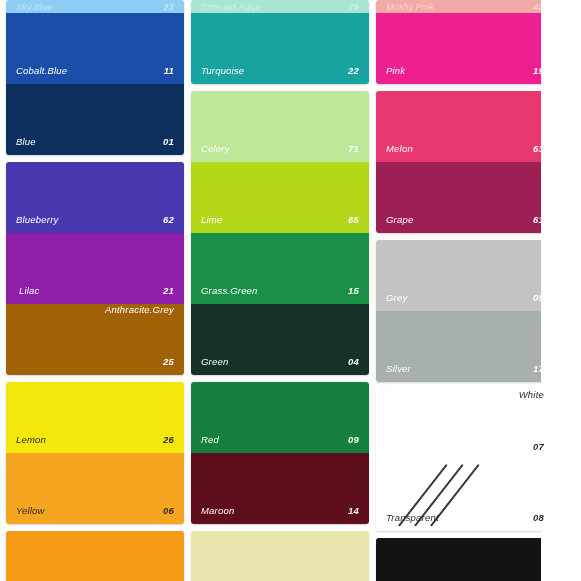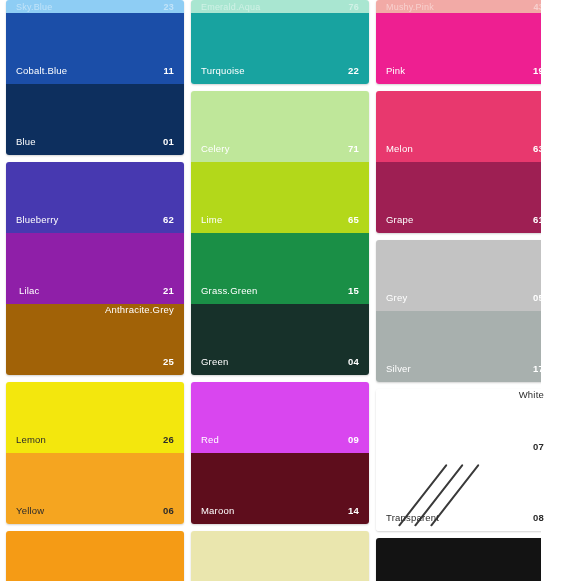--- a/index.html
+++ b/index.html
@@ -57,20 +57,21 @@
     overflow: hidden;
   }
 
   .swatch .label,
   .swatch .code {
     position: relative;
     z-index: 2;
     font-size: 9.5px;
     letter-spacing: 0.2px;
     white-space: nowrap;
+    font-style: italic;
   }
   .swatch .label { font-weight: 400; }
   .swatch .code  { font-weight: 700; }
 
   .light-text .label, .light-text .code { color: #ffffff; }
   .dark-text  .label, .dark-text  .code { color: #2b2b2b; }
 
   
   .cropped {
     height: 13px;
@@ -182,21 +183,21 @@
           <div class="swatch light-text" style="background: rgb(26, 143, 70);">
             <span class="label">Grass.Green</span>
             <span class="code">15</span>
           </div>
           <div class="swatch light-text" style="background: rgb(23, 49, 42);">
             <span class="label">Green</span>
             <span class="code">04</span>
           </div>
         </div>
         <div class="card">
-          <div class="swatch light-text" style="background: #d946ef; gap: 48px;">
+          <div class="swatch light-text" style="background: #15803d; gap: 48px;">
             <span class="label">Red</span>
             <span class="code">09</span>
           </div>
           <div class="swatch light-text" style="background: rgb(94, 13, 28);">
             <span class="label">Maroon</span>
             <span class="code">14</span>
           </div>
         </div>
         <div class="card">
           <div class="swatch dark-text" style="background: rgb(234, 230, 174);"></div>

